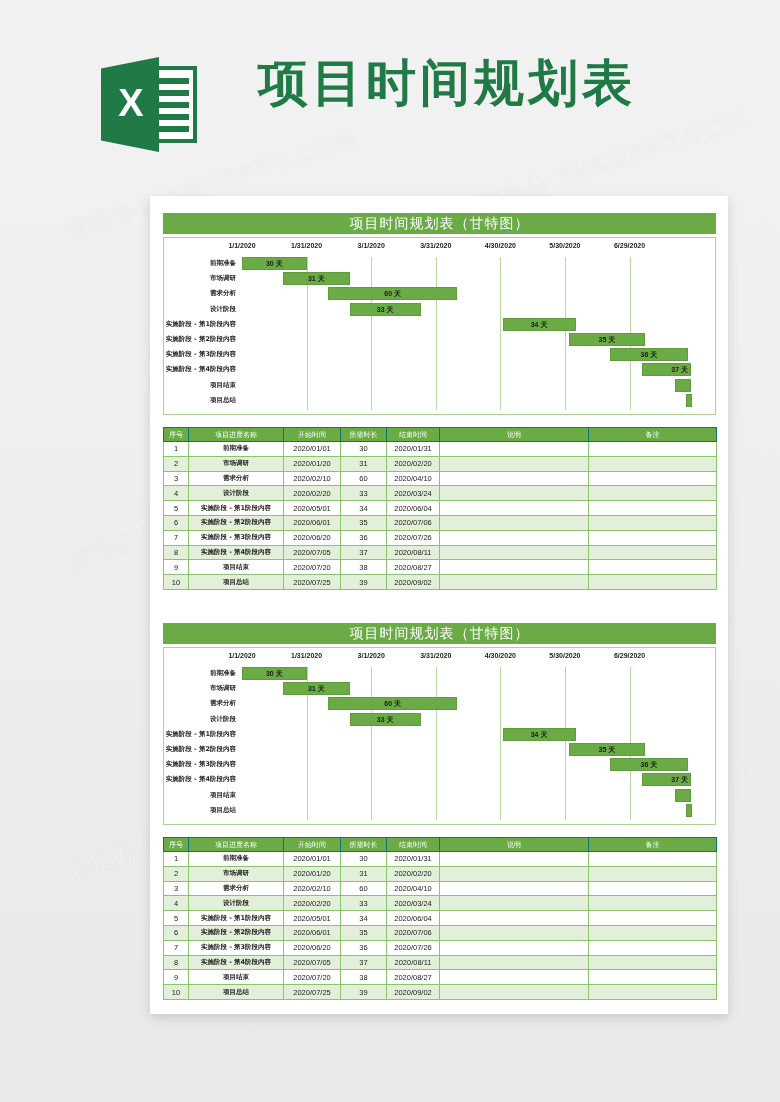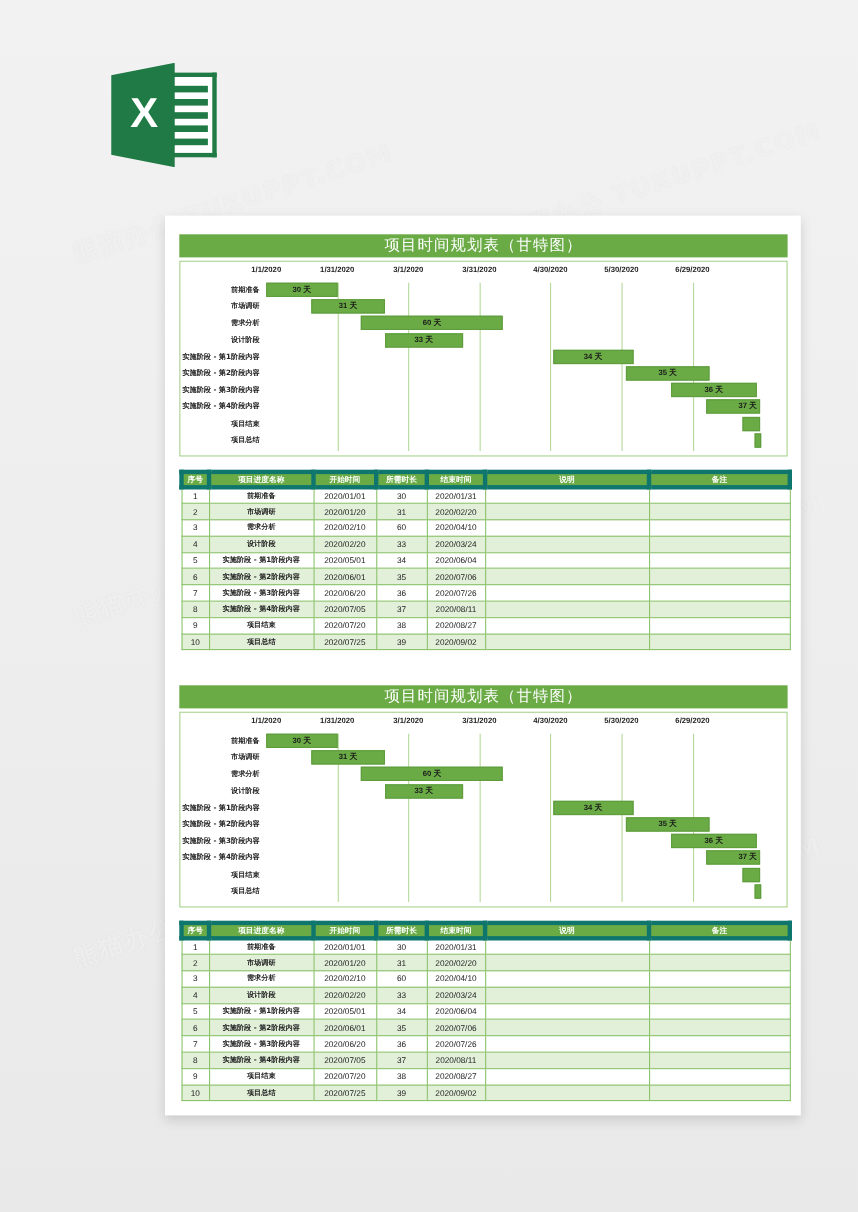--- a/index.html
+++ b/index.html
@@ -65,22 +65,22 @@
   .bar {
     position: absolute; height: 13px; background: #6aab46; border: 1px solid #5e9c3c;
     font-size: 7px; font-weight: bold; color: #1a1a1a; text-align: center; line-height: 11px; white-space: nowrap;
     font-family: "Liberation Sans", sans-serif;
   }
   .bar.right { text-align: right; padding-right: 2px; }
   table.data {
     position: absolute; border-collapse: collapse; width: 553px; table-layout: fixed;
   }
   table.data th {
-    background: #6aab46; color: #fff; font-size: 7px; font-weight: bold; height: 14px;
-    border: 4px solid #0f766e; text-align: center;
+    background: #6aab46; color: #fff; font-size: 7px; font-weight: normal; height: 14px;
+    border: 1px solid #0f766e; text-align: center;
   }
   table.data td {
     height: 14.8px; font-size: 7.5px; color: #222; text-align: center; border: 1px solid #8cc36c;
     font-family: "Liberation Sans", sans-serif;
   }
   table.data td.name { font-family: "DejaVu Sans", sans-serif; font-size: 6.5px; font-weight: bold; }
   table.data tr.alt td { background: #e2efd9; }
   table.data { border: 1.5px solid #6aab46; }
 </style>
 </head>
@@ -91,20 +91,21 @@
     <div class="xl-sheet">
       <div class="ln" style="top:8px"></div>
       <div class="ln" style="top:20px"></div>
       <div class="ln" style="top:32px"></div>
       <div class="ln" style="top:44px"></div>
       <div class="ln" style="top:56px"></div>
     </div>
     <div class="xl-book"></div>
     <div class="xl-x">X</div>
   </div>
+  <div class="main-title">项目时间规划表</div>
 </div>
 
 <div class="watermark" style="left:60px; top:170px;">熊猫办公 TUKUPPT.COM</div>
 <div class="watermark" style="left:450px; top:150px;">熊猫办公 TUKUPPT.COM</div>
 <div class="watermark" style="left:60px; top:500px;">熊猫办公 TUKUPPT.COM</div>
 <div class="watermark" style="left:450px; top:490px;">熊猫办公 TUKUPPT.COM</div>
 <div class="watermark" style="left:60px; top:810px;">熊猫办公 TUKUPPT.COM</div>
 <div class="watermark" style="left:450px; top:800px;">熊猫办公 TUKUPPT.COM</div>
 
 <div class="paper">

